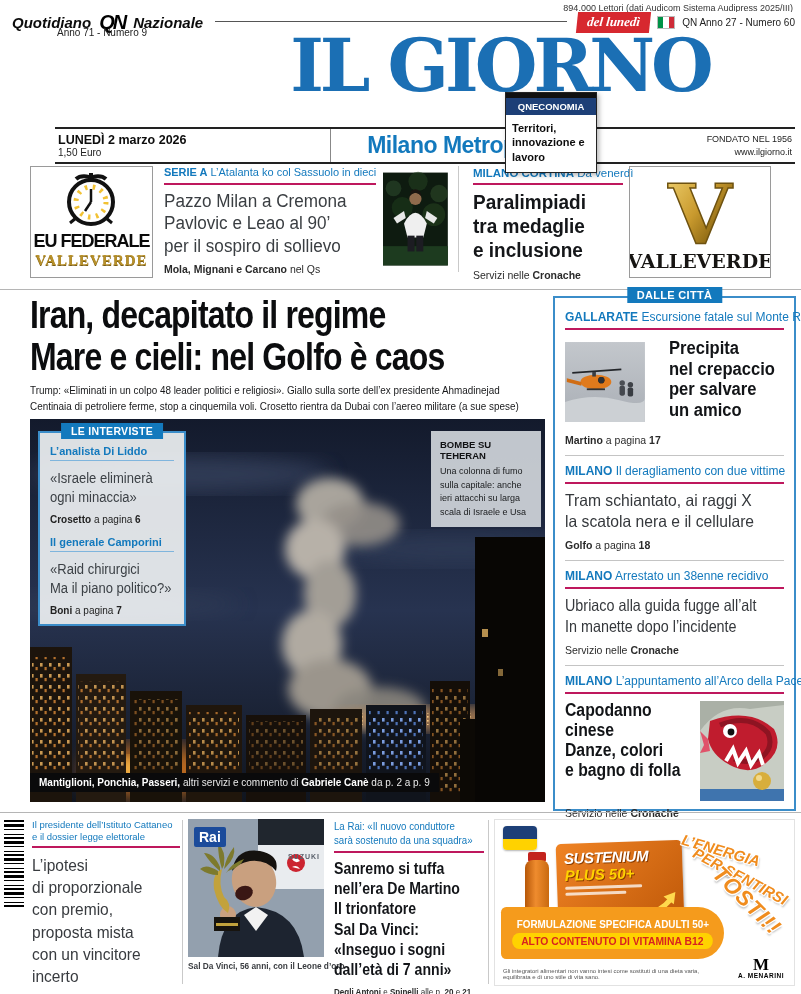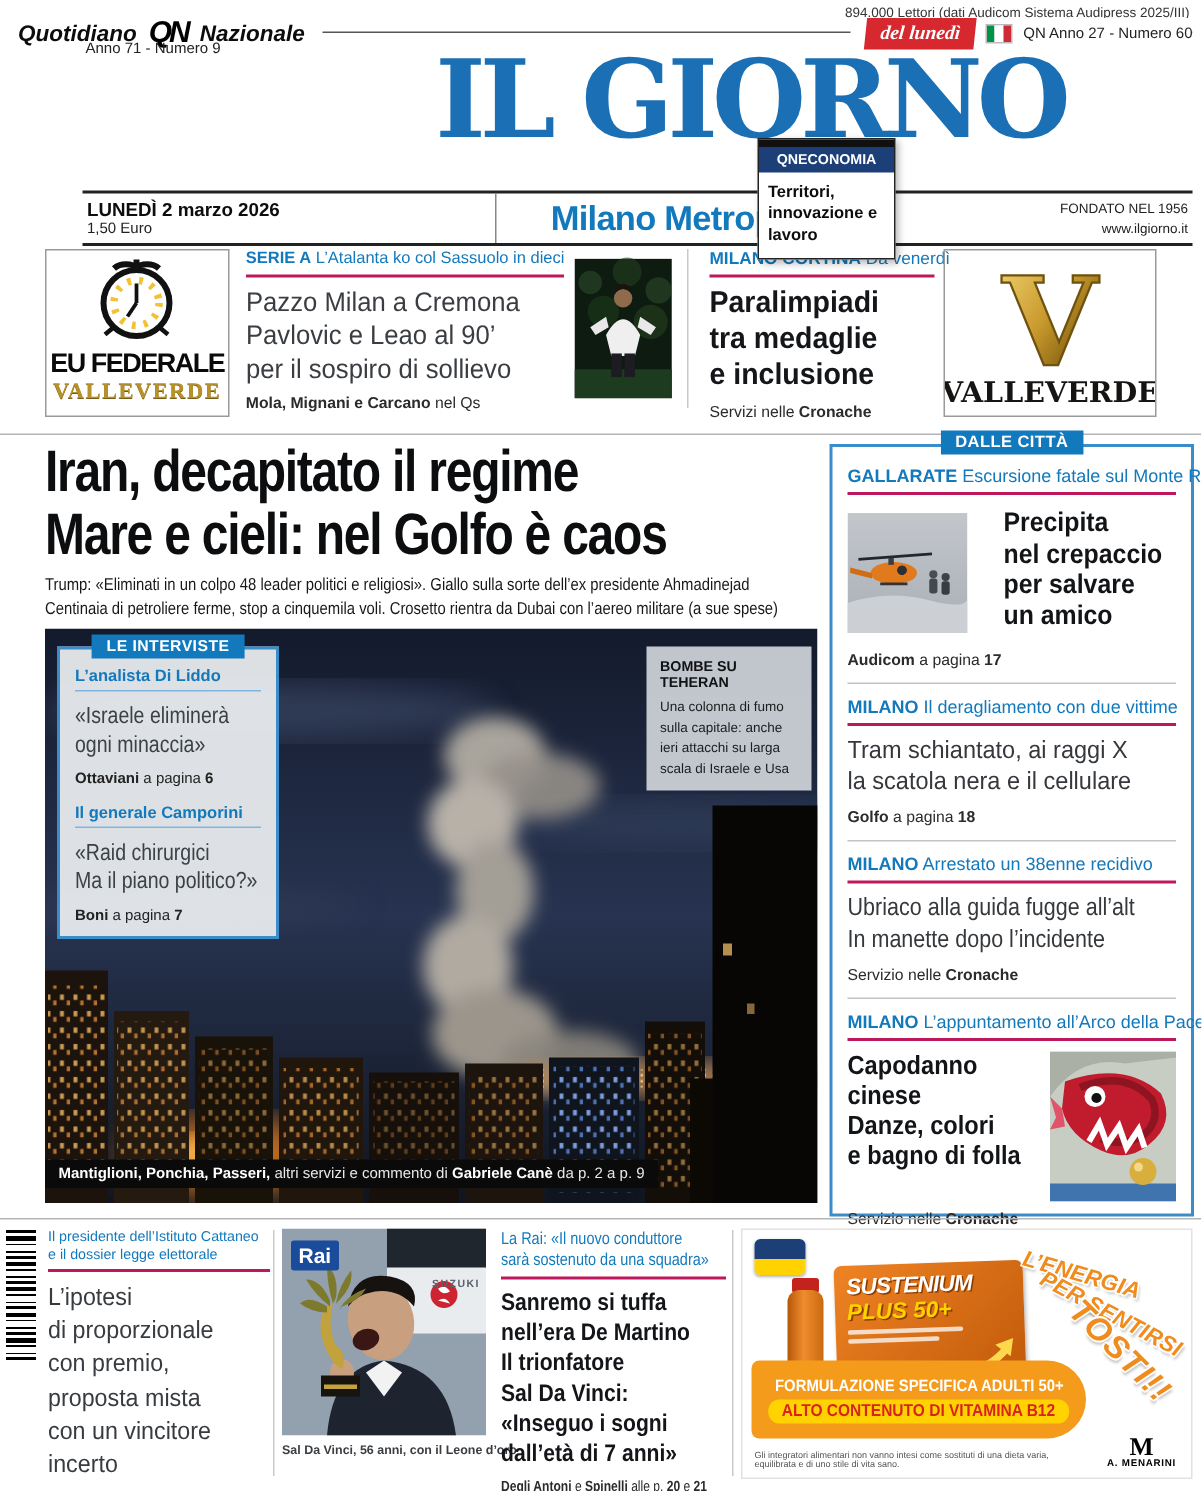--- a/index.html
+++ b/index.html
@@ -330,21 +330,21 @@
     </svg>
 
     <div class="ibox">
       <span class="badge iboxbadge">LE INTERVISTE</span>
       <div class="ik nowrap">L’analista Di Liddo</div>
       <div class="iq">
         <div>«Israele eliminerà</div>
         <div>ogni minaccia»</div>
       </div>
       <div class="ibyl nowrap">
-        <span class="b">Ottaviani</span> <span>a pagina</span> <span class="b">6</span>
+        <span class="b">Crosetto</span> <span>a pagina</span> <span class="b">6</span>
       </div>
       <div class="ik nowrap">Il generale Camporini</div>
       <div class="iq">
         <div>«Raid chirurgici</div>
         <div>Ma il piano politico?»</div>
       </div>
       <div class="ibyl nowrap" style="margin-bottom:2px">
         <span class="b">Boni</span> <span>a pagina</span> <span class="b">7</span>
       </div>
     </div>
@@ -392,21 +392,21 @@
             <circle cx="72" cy="47" r="3" fill="#3e4248"></circle>
         </svg>
         <div class="rhl-b sq nowrap" style="transform:scaleX(.92)">
           <div>Precipita</div>
           <div>nel crepaccio</div>
           <div>per salvare</div>
           <div>un amico</div>
         </div>
       </div>
       <div class="byl nowrap" style="margin-top:8px">
-        <span class="b">Audicom</span> <span>a pagina</span> <span class="b">17</span>
+        <span class="b">Martino</span> <span>a pagina</span> <span class="b">17</span>
       </div>
     </div>
 
     <div class="sdiv"></div>
 
     <div>
       <div class="kicker rbk nowrap">
         <span class="tag">MILANO</span> <span>Il deragliamento con due vittime</span>
       </div>
       <div class="rhl-l sq nowrap" style="margin-top:6px;transform:scaleX(.95)">

